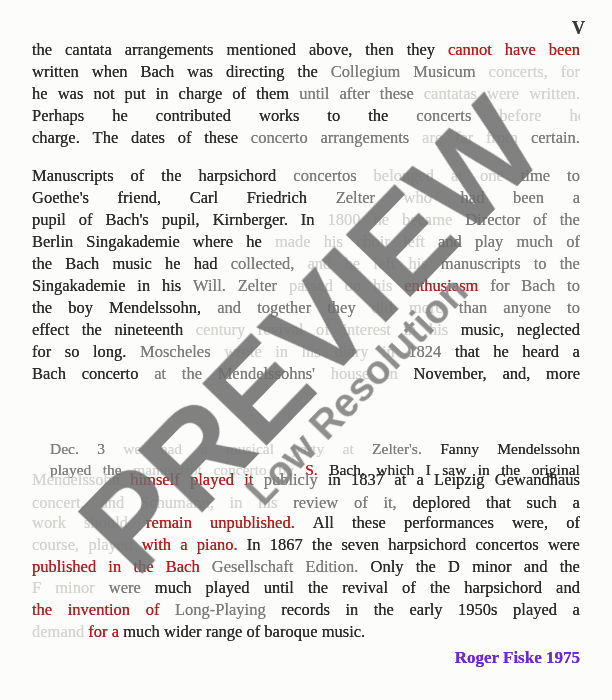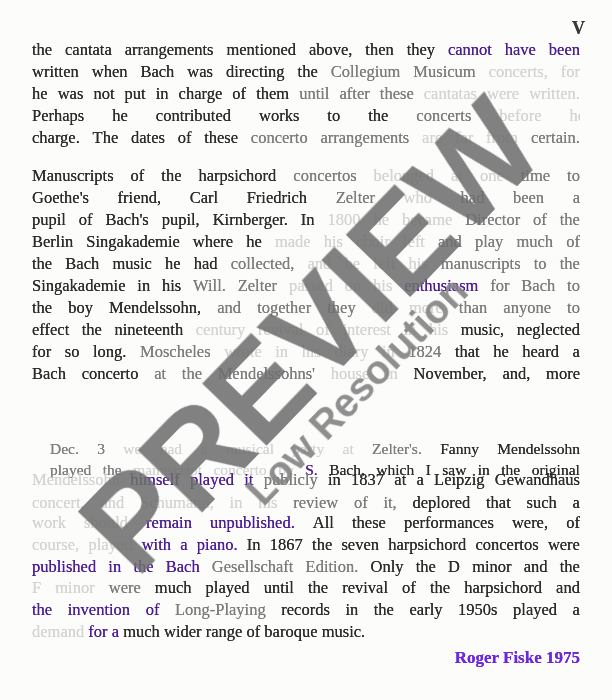--- a/index.html
+++ b/index.html
@@ -22,21 +22,21 @@
     filter:blur(0.3px);
     border-radius:26px;
   }
   .block{position:absolute;font-size:16.5px;}
   .block.quote{font-size:15.5px;margin-top:36px;}
   .line{white-space:nowrap;overflow:hidden;}
   .line.just{display:flex;justify-content:space-between;}
   .w{text-shadow:0 0 .55px currentColor;}
   .c-dark{color:#2c2c2c;}
   .c-mid{color:#7d7d7d;font-family:Liberation Serif, serif;}
-  .c-faint{color:#4c1d95;}
+  .c-faint{color:#b91c1c;}
   .c-ghost{color:#d4d4d1;}
   .signature{
     position:absolute;top:648px;right:32px;
     font-size:17px;font-weight:bold;color:#6d28d9;
     text-shadow:0 0 .5px currentColor;
     filter:blur(0.25px);
   }
   .wm{
     position:absolute;white-space:nowrap;z-index:5;
     font-family:"Liberation Sans","DejaVu Sans",sans-serif;

